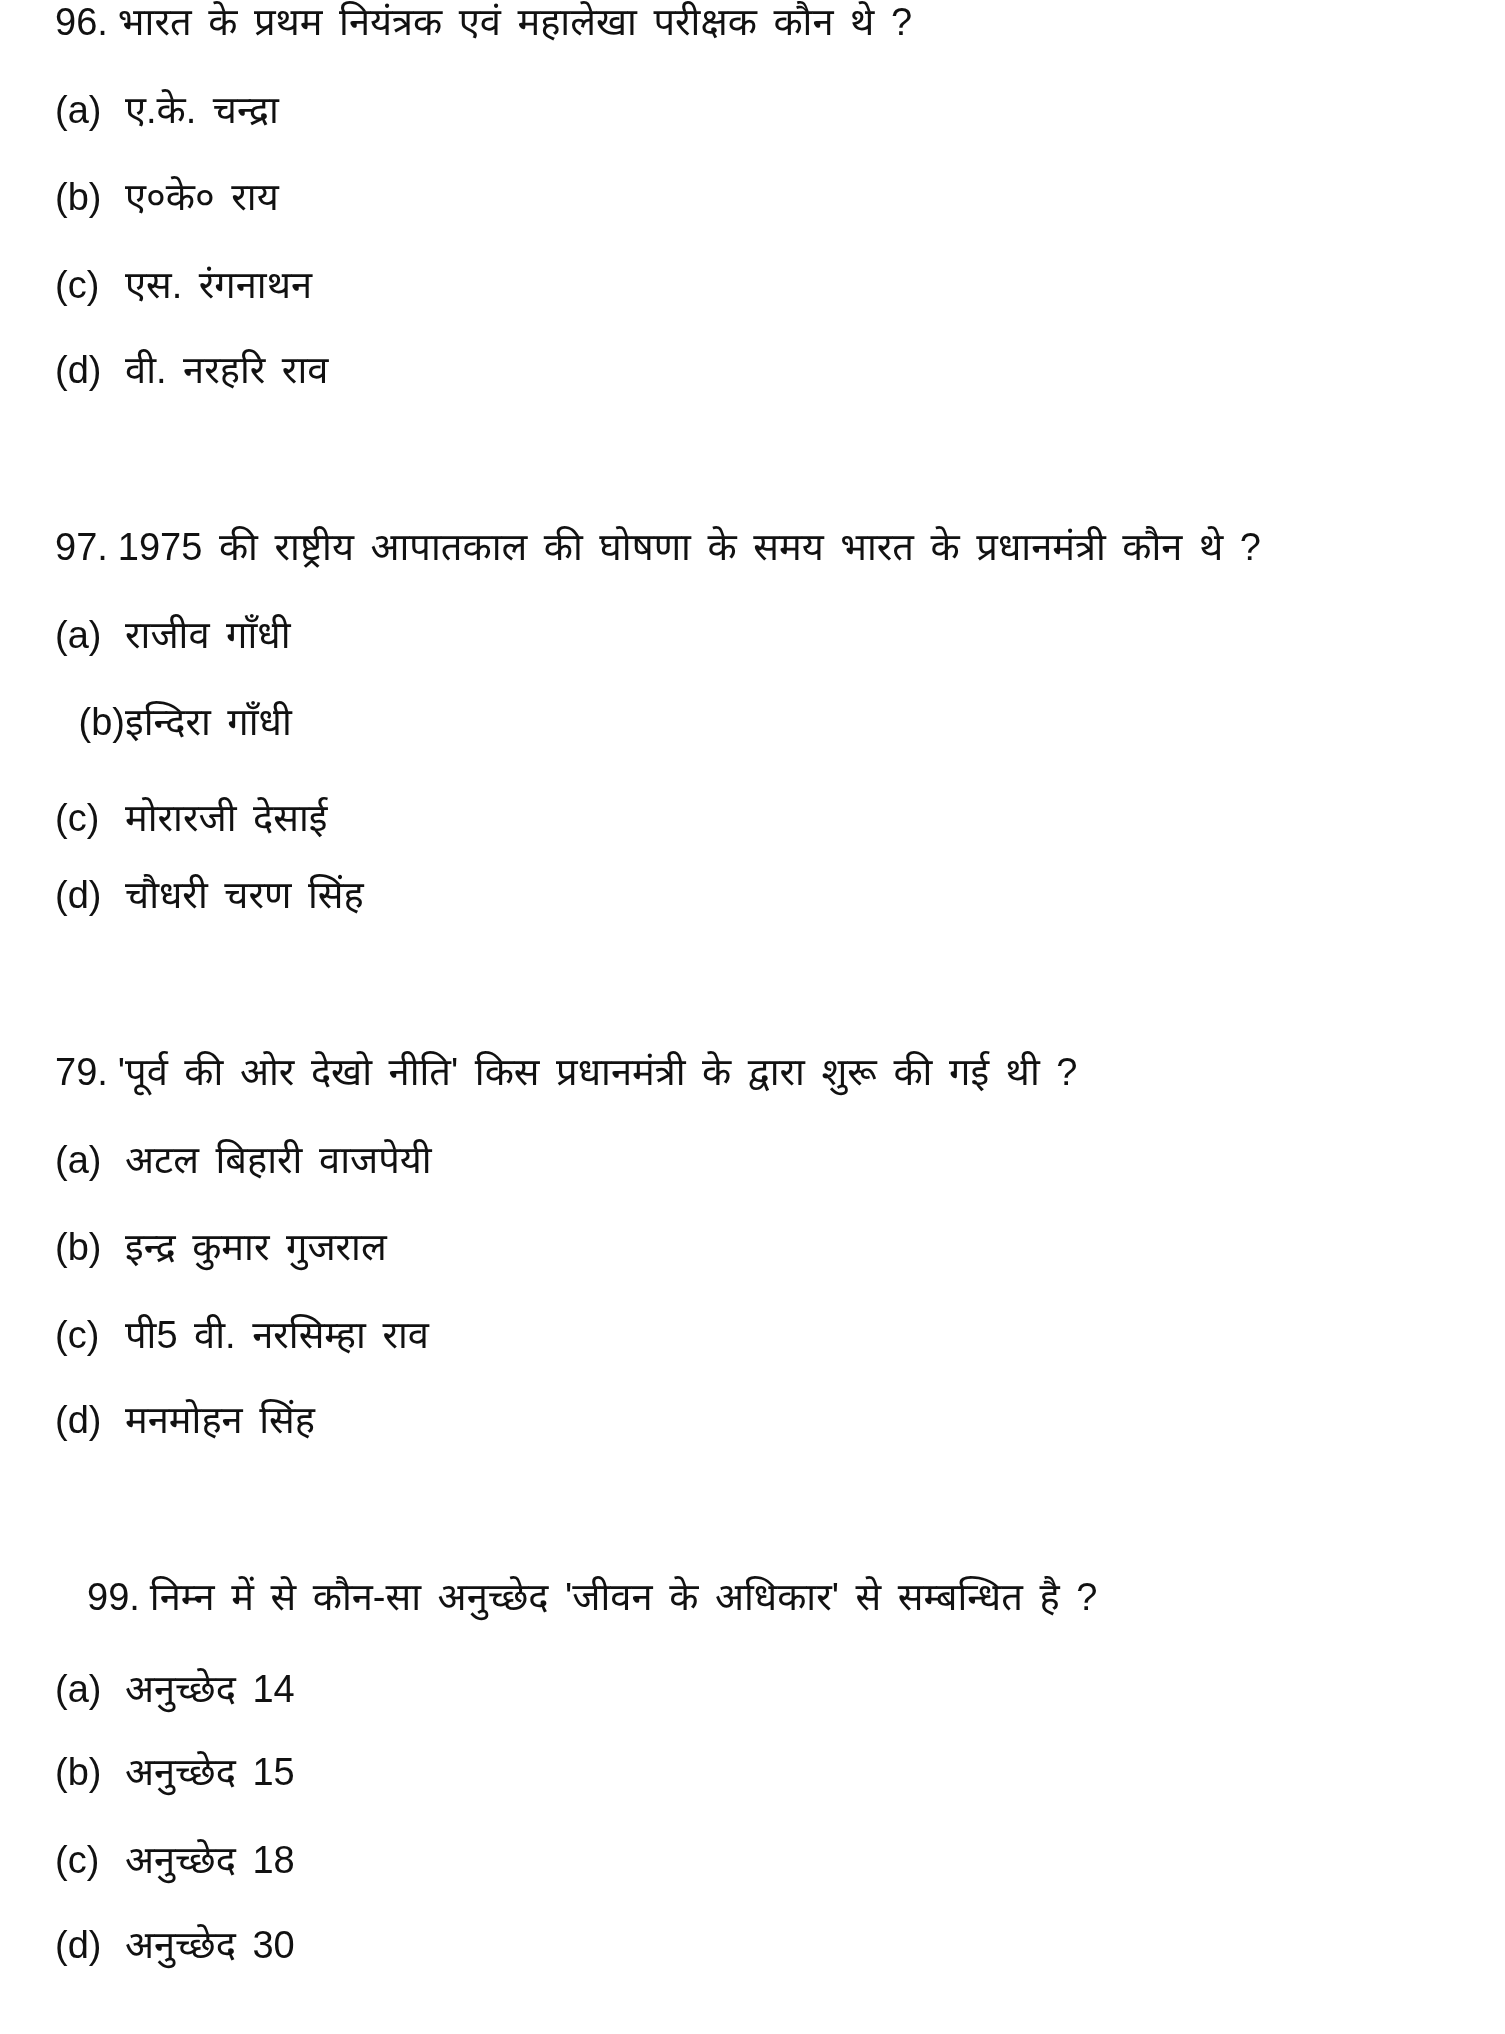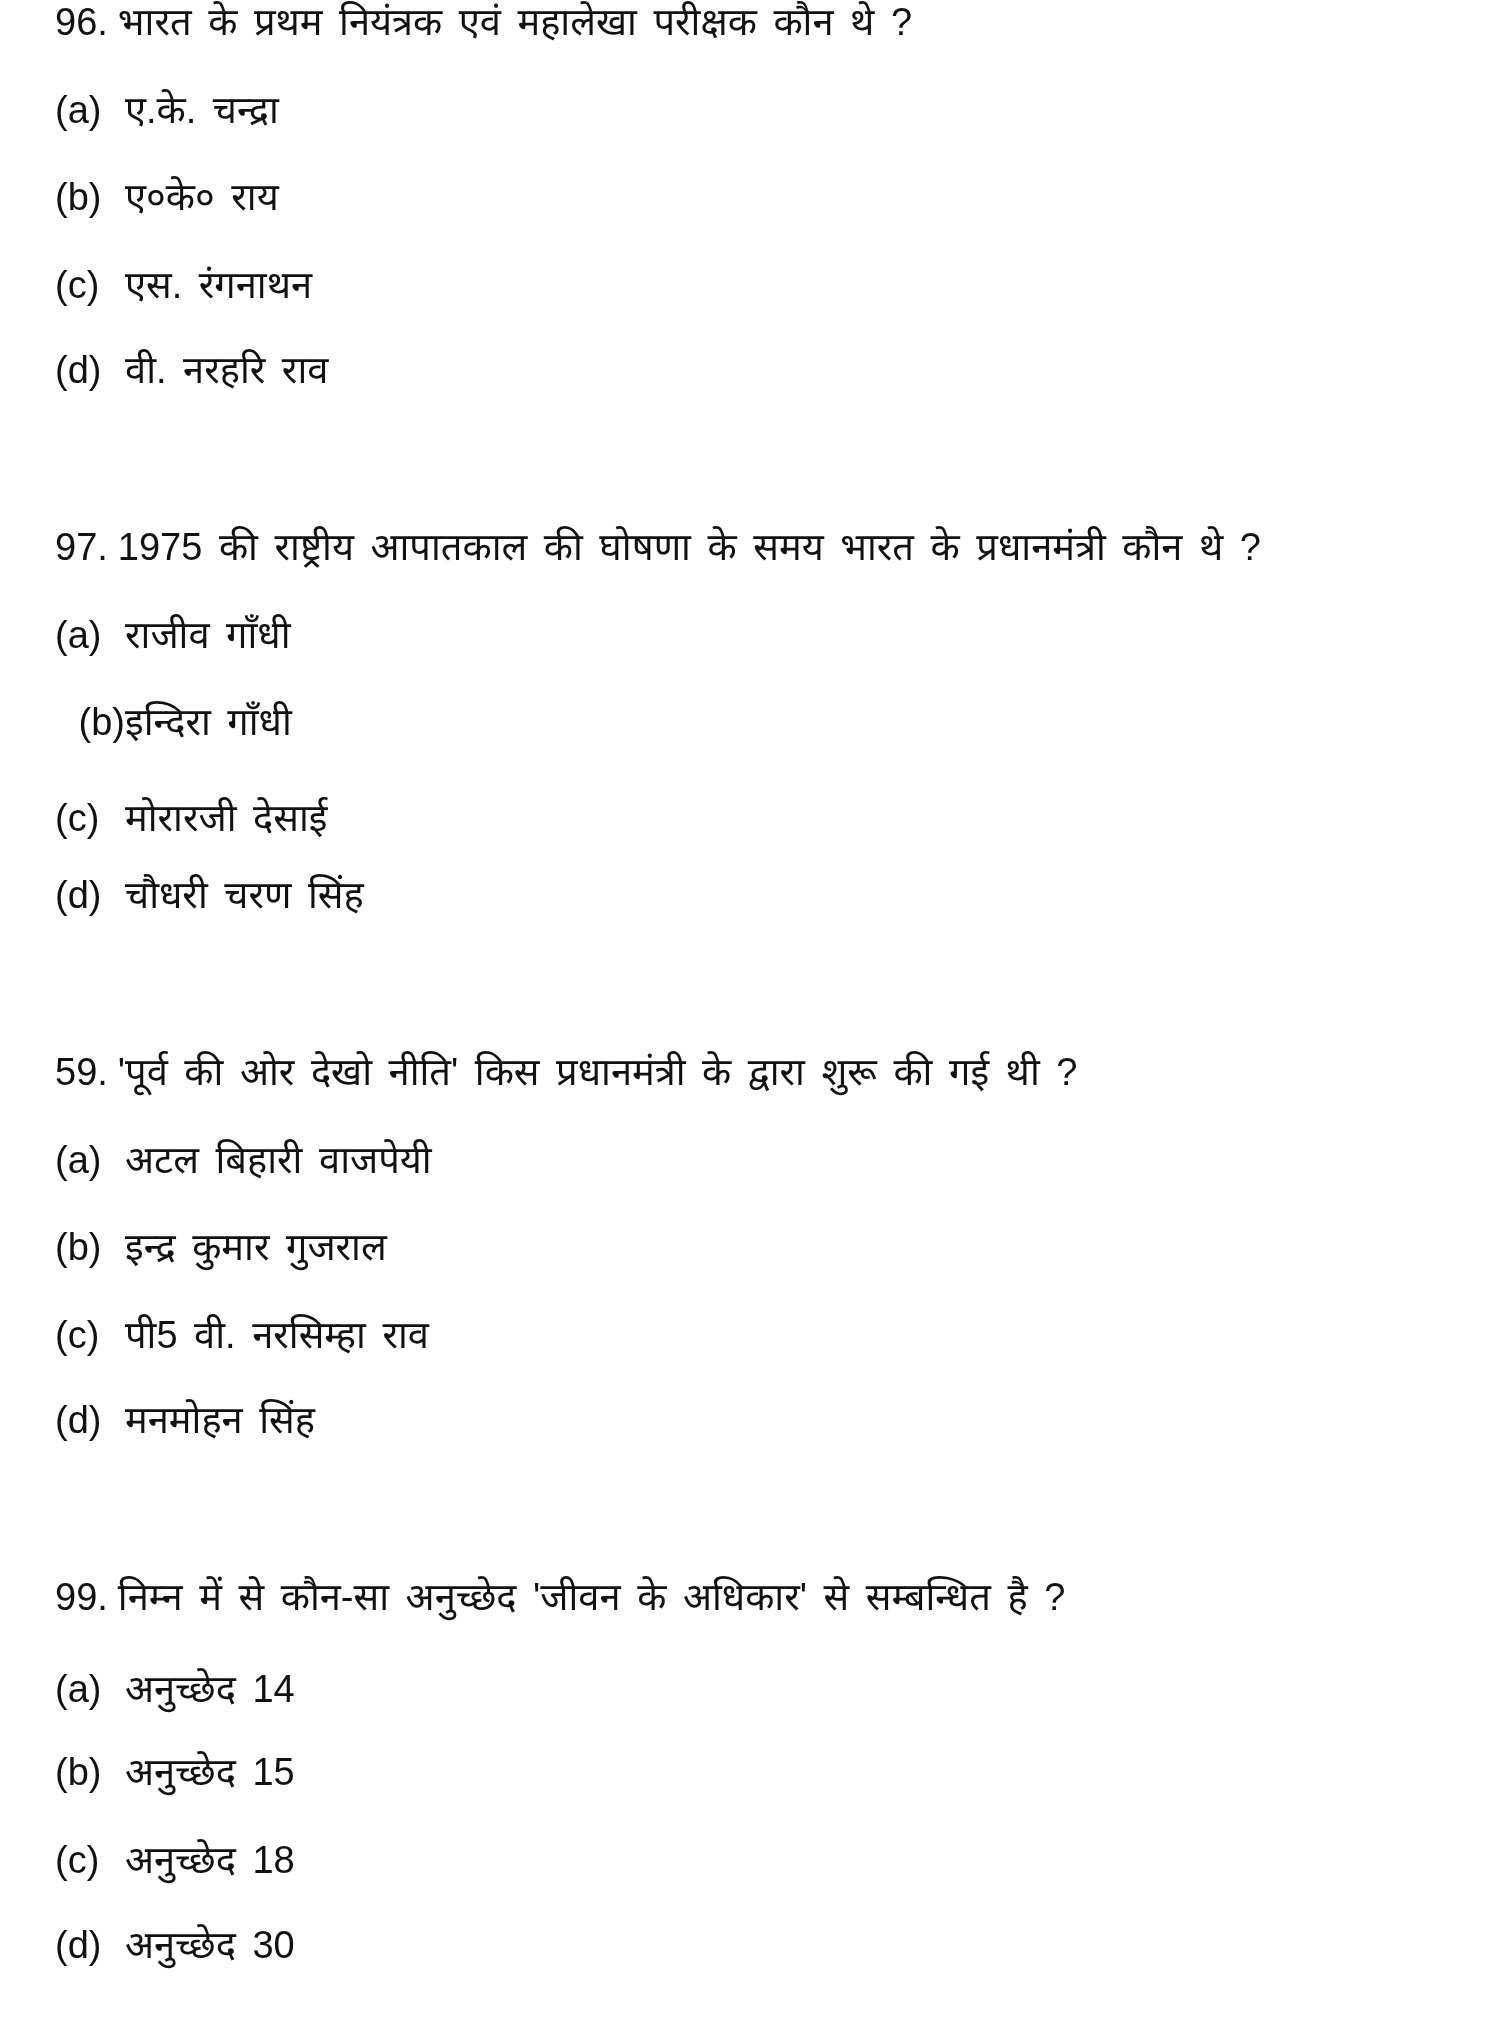--- a/index.html
+++ b/index.html
@@ -74,38 +74,38 @@
     <div class="q-line" style="top:268px;">
       <span class="opt-label">(c)</span><span>मोरारजी देसाई</span>
     </div>
     <div class="q-line" style="top:345px;">
       <span class="opt-label">(d)</span><span>चौधरी चरण सिंह</span>
     </div>
   </div>
 
   <div class="q-block" style="top:1050px;">
     <div class="q-line" style="top:-3px;">
-      <span class="q-num">59.</span><span>'पूर्व की ओर देखो नीति' किस प्रधानमंत्री के द्वारा शुरू की गई थी ?</span>
+      <span class="q-num">79.</span><span>'पूर्व की ओर देखो नीति' किस प्रधानमंत्री के द्वारा शुरू की गई थी ?</span>
     </div>
     <div class="q-line" style="top:85px;">
       <span class="opt-label">(a)</span><span>अटल बिहारी वाजपेयी</span>
     </div>
     <div class="q-line" style="top:172px;">
       <span class="opt-label">(b)</span><span>इन्द्र कुमार गुजराल</span>
     </div>
     <div class="q-line" style="top:260px;">
       <span class="opt-label">(c)</span><span>पी5 वी. नरसिम्हा राव</span>
     </div>
     <div class="q-line" style="top:345px;">
       <span class="opt-label">(d)</span><span>मनमोहन सिंह</span>
     </div>
   </div>
 
   <div class="q-block" style="top:1575px;">
-    <div class="q-line" style="top:-3px;">
+    <div class="q-line" style="top:-3px;margin-left:32px;">
       <span class="q-num">99.</span><span>निम्न में से कौन-सा अनुच्छेद 'जीवन के अधिकार' से सम्बन्धित है ?</span>
     </div>
     <div class="q-line" style="top:89px;">
       <span class="opt-label">(a)</span><span>अनुच्छेद 14</span>
     </div>
     <div class="q-line" style="top:172px;">
       <span class="opt-label">(b)</span><span>अनुच्छेद 15</span>
     </div>
     <div class="q-line" style="top:260px;">
       <span class="opt-label">(c)</span><span>अनुच्छेद 18</span>

